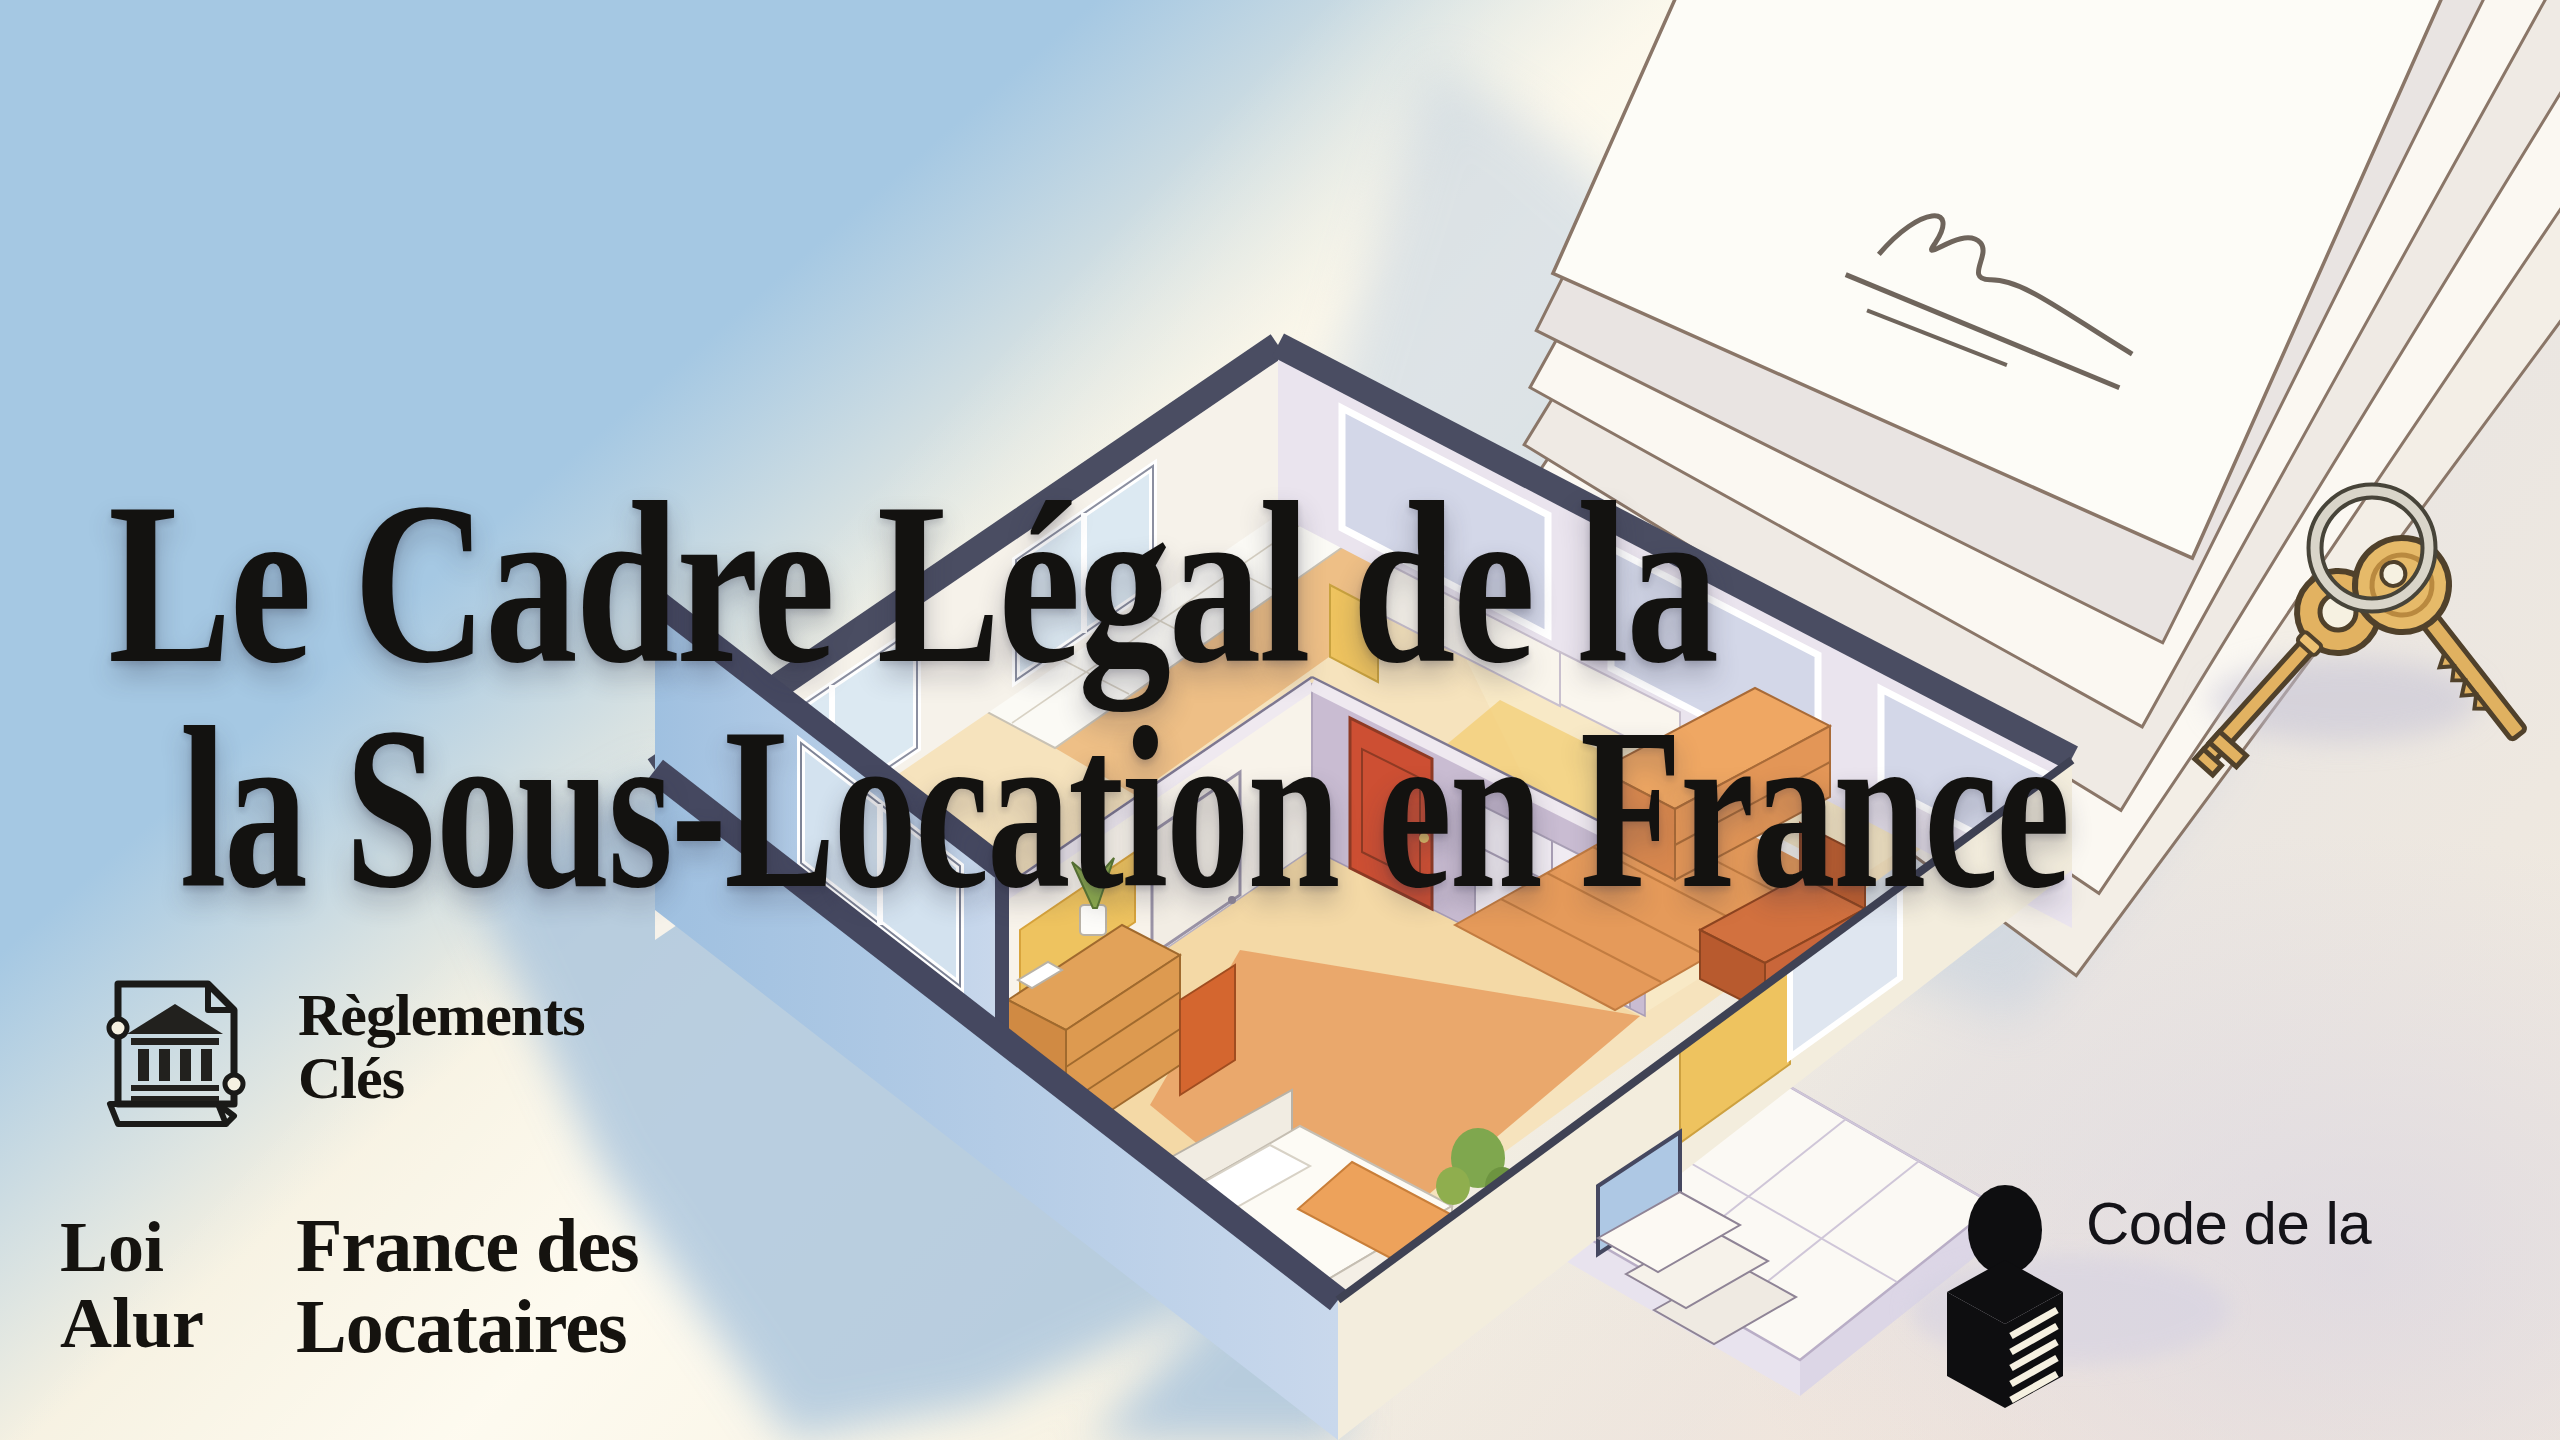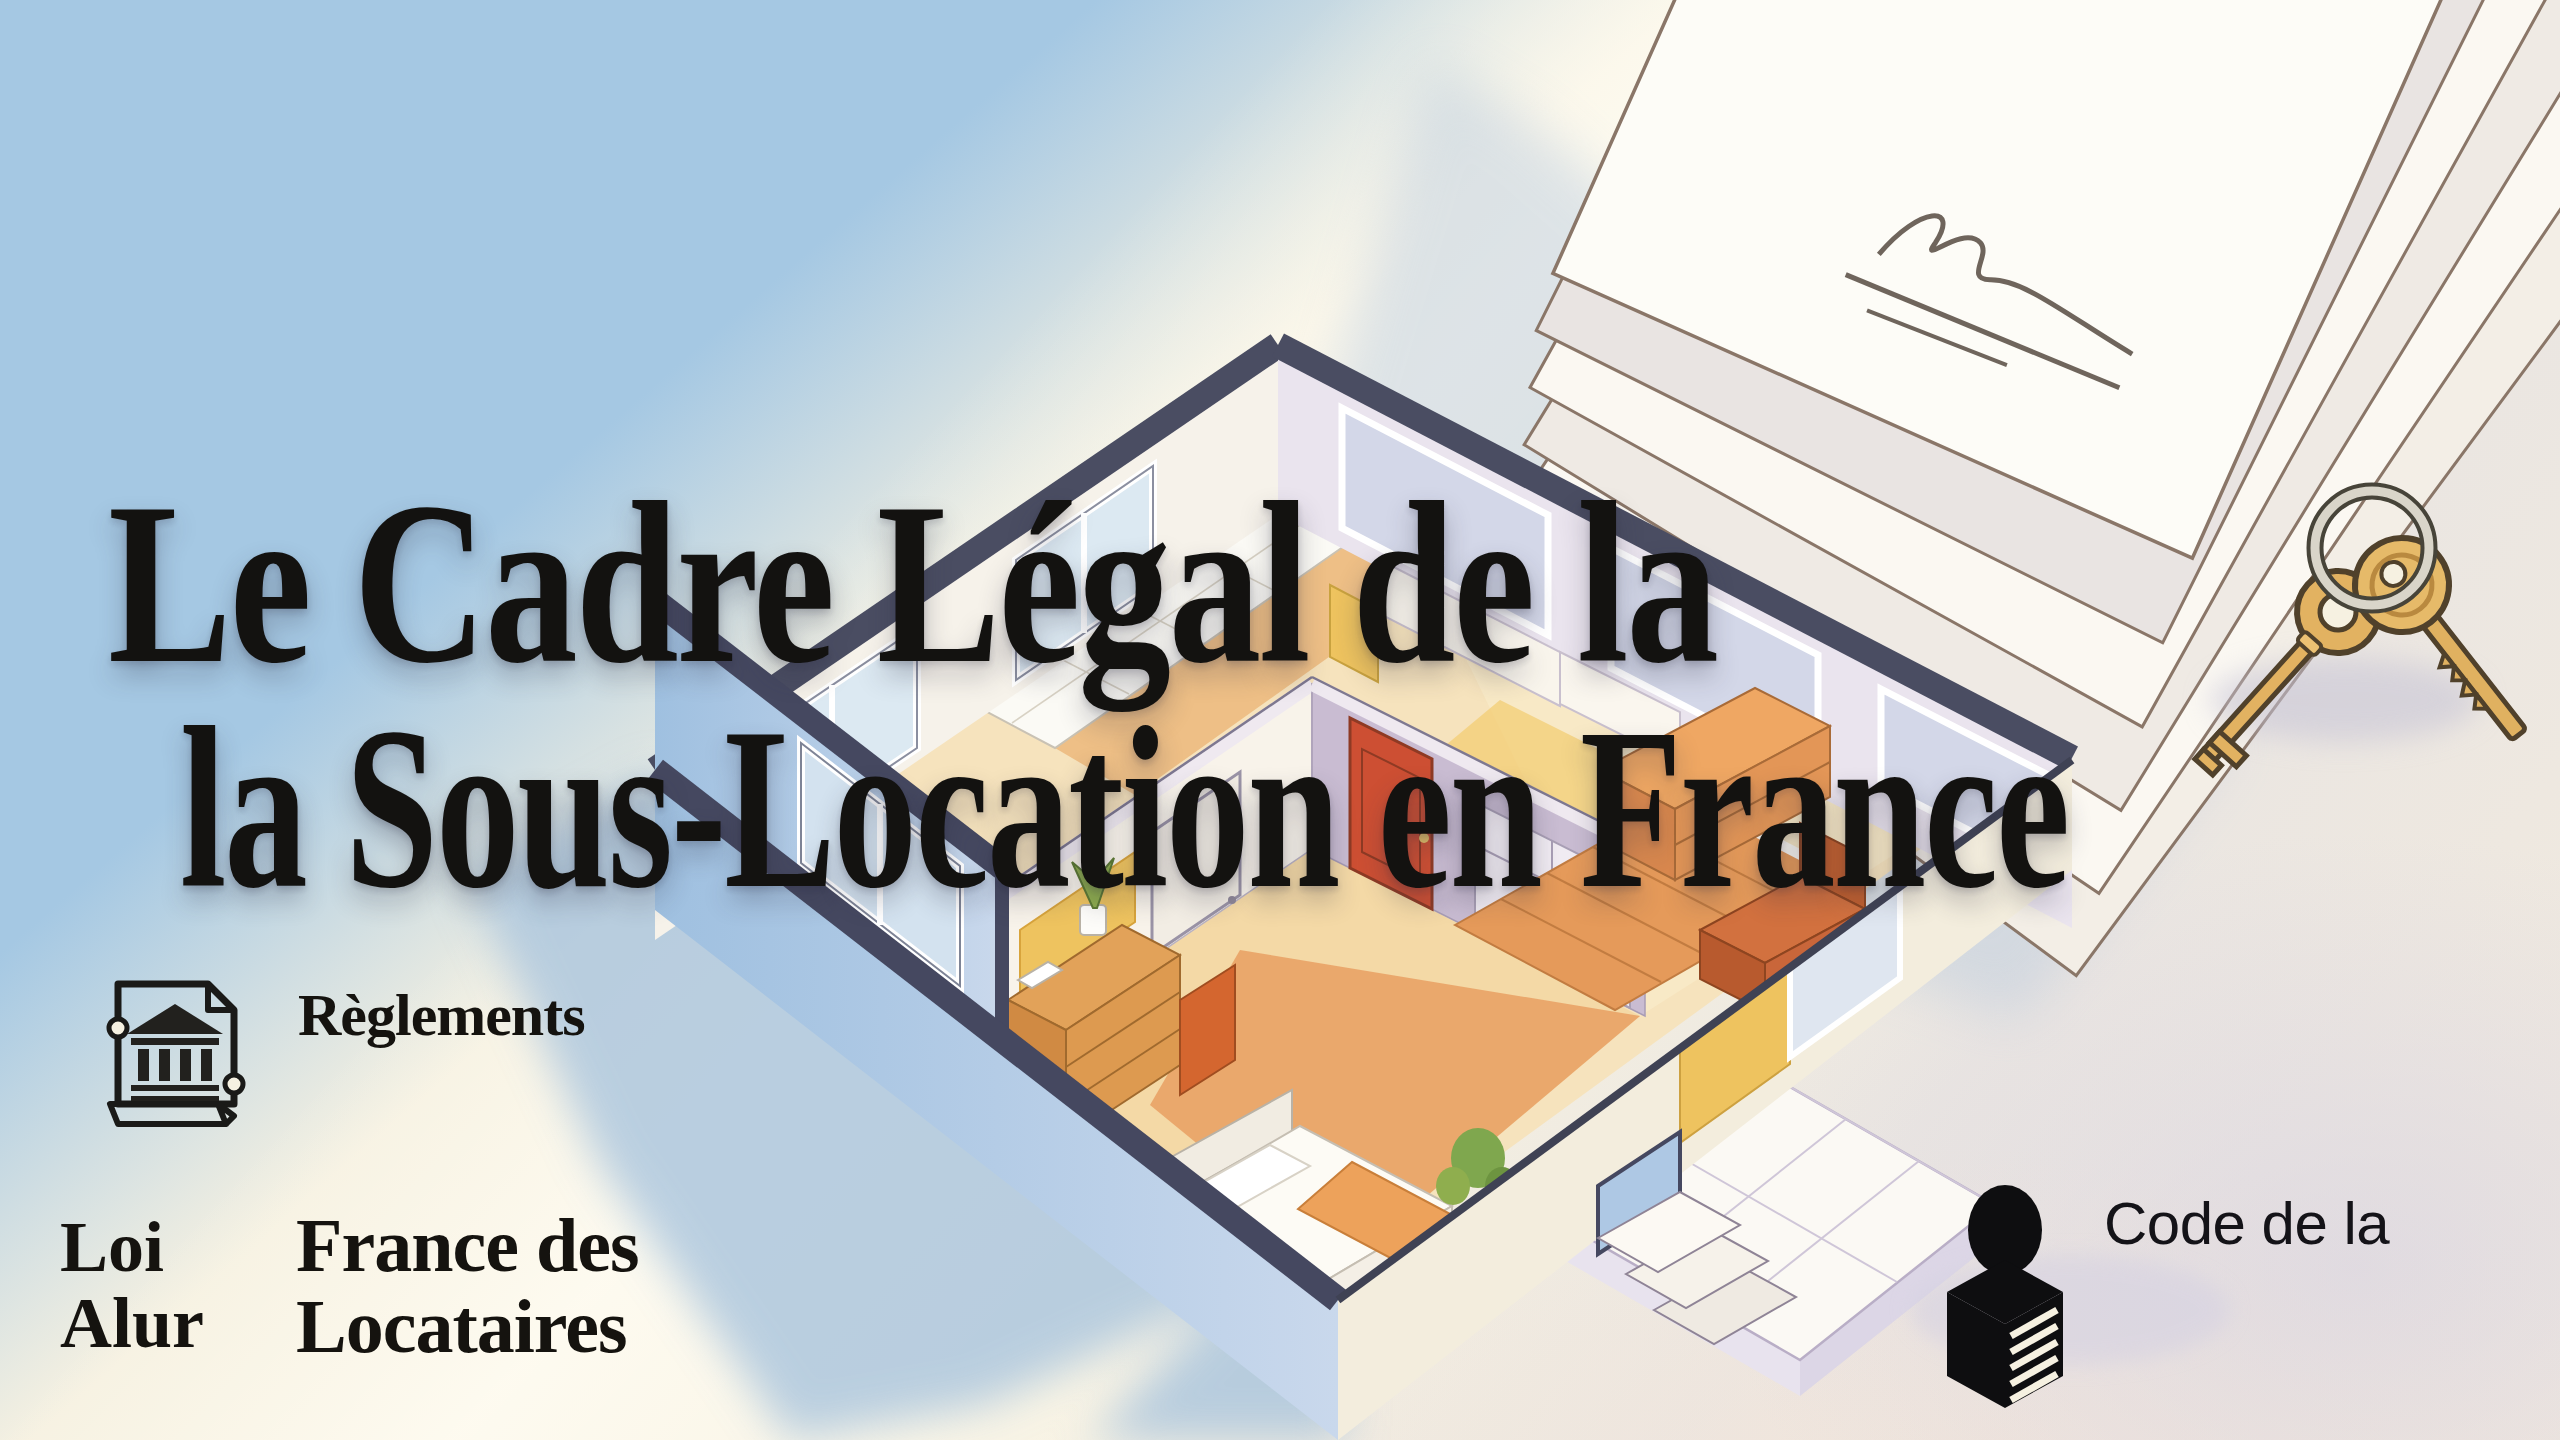--- a/index.html
+++ b/index.html
@@ -35,21 +35,21 @@
   .title-line.l1{left:108px;top:467px;transform:scaleX(.80);}
   .title-line.l2{left:180px;top:692px;transform:scaleX(.72);}
   
   .callout{position:absolute;color:#15130f;font-weight:700;}
   .callout .ln{display:block;}
   .co-reglements{left:298px;top:984px;font-size:60px;line-height:1.05;letter-spacing:-1px;}
   .co-loialur{left:60px;top:1210px;width:240px;font-size:72px;line-height:1.05;}
   .co-droits{left:296px;top:1205px;font-size:76px;line-height:1.06;letter-spacing:-1px;}
   .co-code{
     left:2086px;top:1192px;font-size:60px;line-height:1.08;font-weight:400;
-    font-family:"Liberation Sans","DejaVu Sans",sans-serif;color:#141318;letter-spacing:-.5px;margin-left:18px;
+    font-family:"Liberation Sans","DejaVu Sans",sans-serif;color:#141318;letter-spacing:-.5px;
   }
   .callout,.title-line{pointer-events:none;}
 </style>
 </head>
 <body>
 
 <div class="layer bg-sky"></div>
 <div class="layer bg-beam"></div>
 <div class="layer bg-corner"></div>
 
@@ -327,20 +327,21 @@
   <rect x="80" y="77" width="11" height="32" fill="#22211e"></rect>
   <rect x="101" y="77" width="11" height="32" fill="#22211e"></rect>
   <rect x="31" y="113" width="88" height="6" fill="#22211e"></rect>
   <rect x="31" y="124" width="88" height="6" fill="#22211e"></rect>
   <circle cx="18" cy="56" r="9" fill="#f6f1e1" stroke="#1a1a18" stroke-width="5"></circle>
   <circle cx="134" cy="112" r="9" fill="#f6f1e1" stroke="#1a1a18" stroke-width="5"></circle>
   <path d="M10 132 L118 132 L126 152 L18 152 Z M118 132 L134 144 L126 152" fill="none" stroke="#1a1a18" stroke-width="6" stroke-linejoin="round"></path>
 </svg>
 <div class="callout co-reglements">
   <span class="ln">Règlements</span>
+  <span class="ln">Clés</span>
 </div>
 
 <div class="callout co-loialur">
   <span class="ln">Loi Alur</span>
 </div>
 <div class="callout co-droits">
   <span class="ln">France des</span>
   <span class="ln">Locataires</span>
 </div>
 

